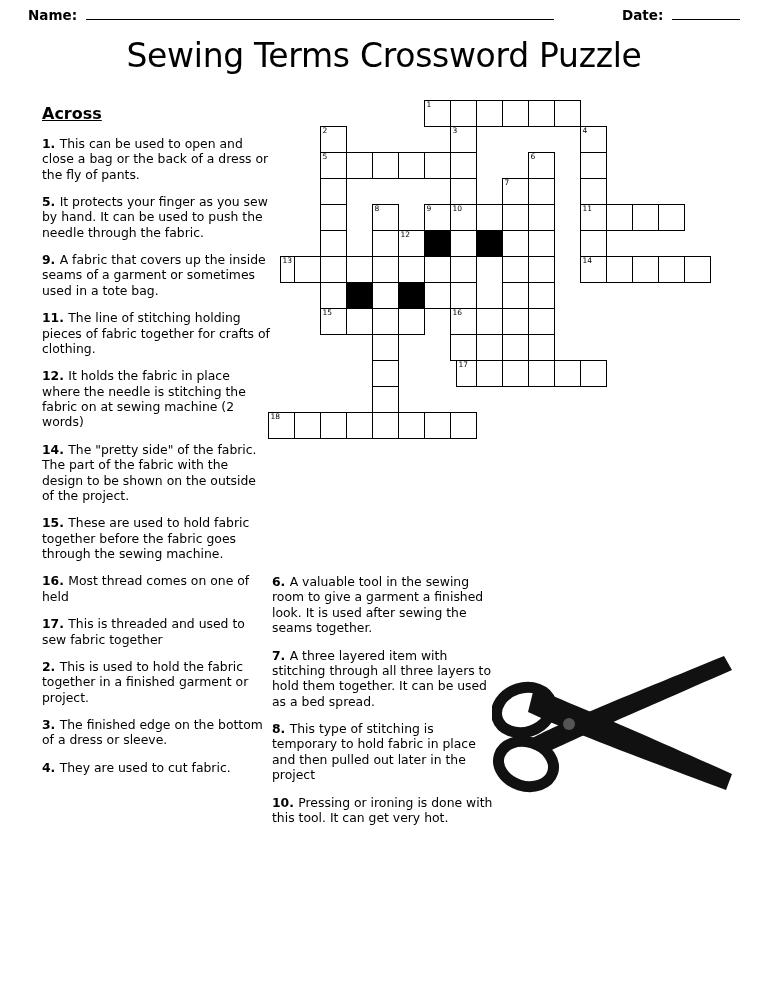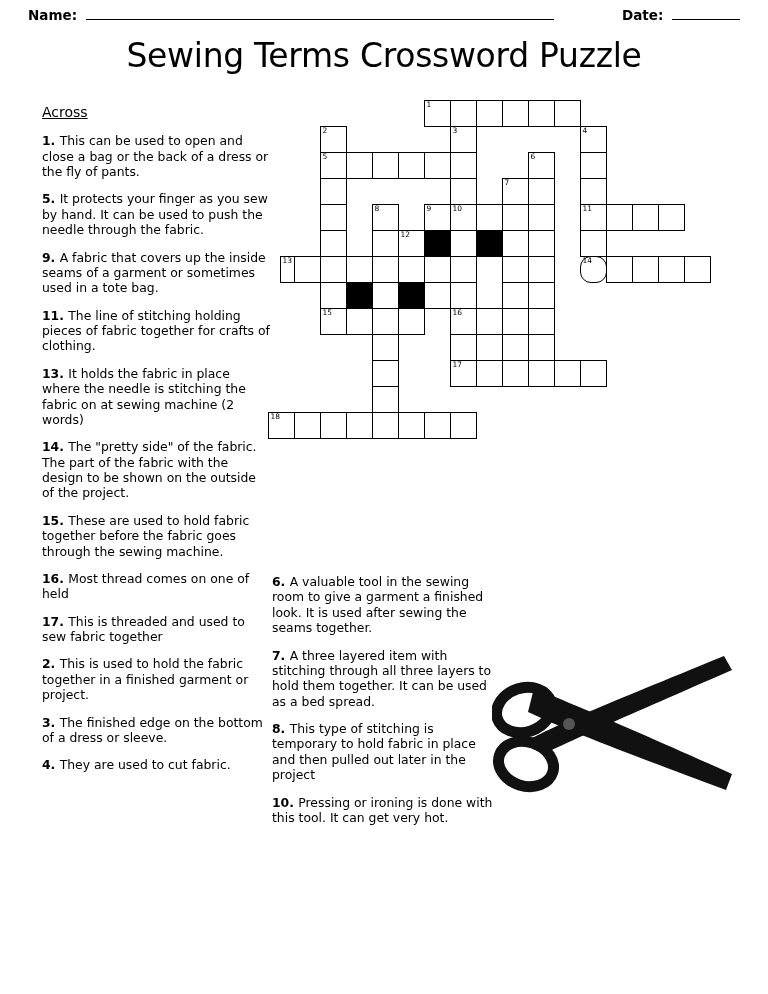--- a/index.html
+++ b/index.html
@@ -75,23 +75,23 @@
     left: 42px;
     top: 104px;
     width: 228px;
   }
   .col-mid {
     left: 272px;
     top: 562px;
     width: 222px;
   }
   .section-head {
-    font-weight: normal;
+    font-weight: bold;
     text-decoration: underline;
-    font-size: 14px;
+    font-size: 16px;
     margin-bottom: 3px;
   }
   .clue {
     margin-bottom: 6px;
     margin-top: 12px;
   }
   .clue b {
     font-weight: bold;
   }
 
@@ -220,21 +220,21 @@
     </div>
     <div class="cell" style="left: 26px; top: 156px;"></div>
     <div class="cell" style="left: 52px; top: 156px;"></div>
     <div class="cell" style="left: 78px; top: 156px;"></div>
     <div class="cell" style="left: 104px; top: 156px;"></div>
     <div class="cell" style="left: 130px; top: 156px;"></div>
     <div class="cell" style="left: 156px; top: 156px;"></div>
     <div class="cell" style="left: 182px; top: 156px;"></div>
     <div class="cell" style="left: 234px; top: 156px;"></div>
     <div class="cell" style="left: 260px; top: 156px;"></div>
-    <div class="cell" style="left: 312px; top: 156px; border-radius: 11px;">
+    <div class="cell" style="left: 312px; top: 156px;">
       <span class="num">14</span>
     </div>
     <div class="cell" style="left: 338px; top: 156px;"></div>
     <div class="cell" style="left: 364px; top: 156px;"></div>
     <div class="cell" style="left: 390px; top: 156px;"></div>
     <div class="cell" style="left: 416px; top: 156px;"></div>
     <div class="cell" style="left: 52px; top: 182px;"></div>
     <div class="cell black" style="left: 78px; top: 182px;"></div>
     <div class="cell" style="left: 104px; top: 182px;"></div>
     <div class="cell black" style="left: 130px; top: 182px;"></div>
@@ -252,21 +252,21 @@
       <span class="num">16</span>
     </div>
     <div class="cell" style="left: 208px; top: 208px;"></div>
     <div class="cell" style="left: 234px; top: 208px;"></div>
     <div class="cell" style="left: 260px; top: 208px;"></div>
     <div class="cell" style="left: 104px; top: 234px;"></div>
     <div class="cell" style="left: 182px; top: 234px;"></div>
     <div class="cell" style="left: 234px; top: 234px;"></div>
     <div class="cell" style="left: 260px; top: 234px;"></div>
     <div class="cell" style="left: 104px; top: 260px;"></div>
-    <div class="cell" style="left: 182px; top: 260px; text-align: center;">
+    <div class="cell" style="left: 188px; top: 260px; text-align: center;">
       <span class="num">17</span>
     </div>
     <div class="cell" style="left: 208px; top: 260px;"></div>
     <div class="cell" style="left: 234px; top: 260px;"></div>
     <div class="cell" style="left: 260px; top: 260px;"></div>
     <div class="cell" style="left: 286px; top: 260px;"></div>
     <div class="cell" style="left: 312px; top: 260px;"></div>
     <div class="cell" style="left: 104px; top: 286px;"></div>
     <div class="cell" style="left: 0px; top: 312px;">
       <span class="num">18</span>
@@ -280,21 +280,21 @@
     <div class="cell" style="left: 182px; top: 312px;"></div>
   </div>
 
 <div class="clue-col col-left">
   <div class="section-head">Across</div>
   <div id="across-list">
       <div class="clue"><b>1. </b><span>This can be used to open and close a bag or the back of a dress or the fly of pants.</span></div>
       <div class="clue"><b>5. </b><span>It protects your finger as you sew by hand. It can be used to push the needle through the fabric.</span></div>
       <div class="clue"><b>9. </b><span>A fabric that covers up the inside seams of a garment or sometimes used in a tote bag.</span></div>
       <div class="clue"><b>11. </b><span>The line of stitching holding pieces of fabric together for crafts of clothing.</span></div>
-      <div class="clue"><b>13. </b><span>It holds the fabric in place where the needle is stitching the fabric on at sewing machine (2 words)</span></div>
+      <div class="clue"><b>12. </b><span>It holds the fabric in place where the needle is stitching the fabric on at sewing machine (2 words)</span></div>
       <div class="clue"><b>14. </b><span>The "pretty side" of the fabric. The part of the fabric with the design to be shown on the outside of the project.</span></div>
       <div class="clue"><b>15. </b><span>These are used to hold fabric together before the fabric goes through the sewing machine.</span></div>
       <div class="clue"><b>16. </b><span>Most thread comes on one of held</span></div>
       <div class="clue"><b>17. </b><span>This is threaded and used to sew fabric together</span></div>
       <div class="clue"><b>2. </b><span>This is used to hold the fabric together in a finished garment or project.</span></div>
       <div class="clue"><b>3. </b><span>The finished edge on the bottom of a dress or sleeve.</span></div>
       <div class="clue"><b>4. </b><span>They are used to cut fabric.</span></div>
     </div>
 </div>
 

